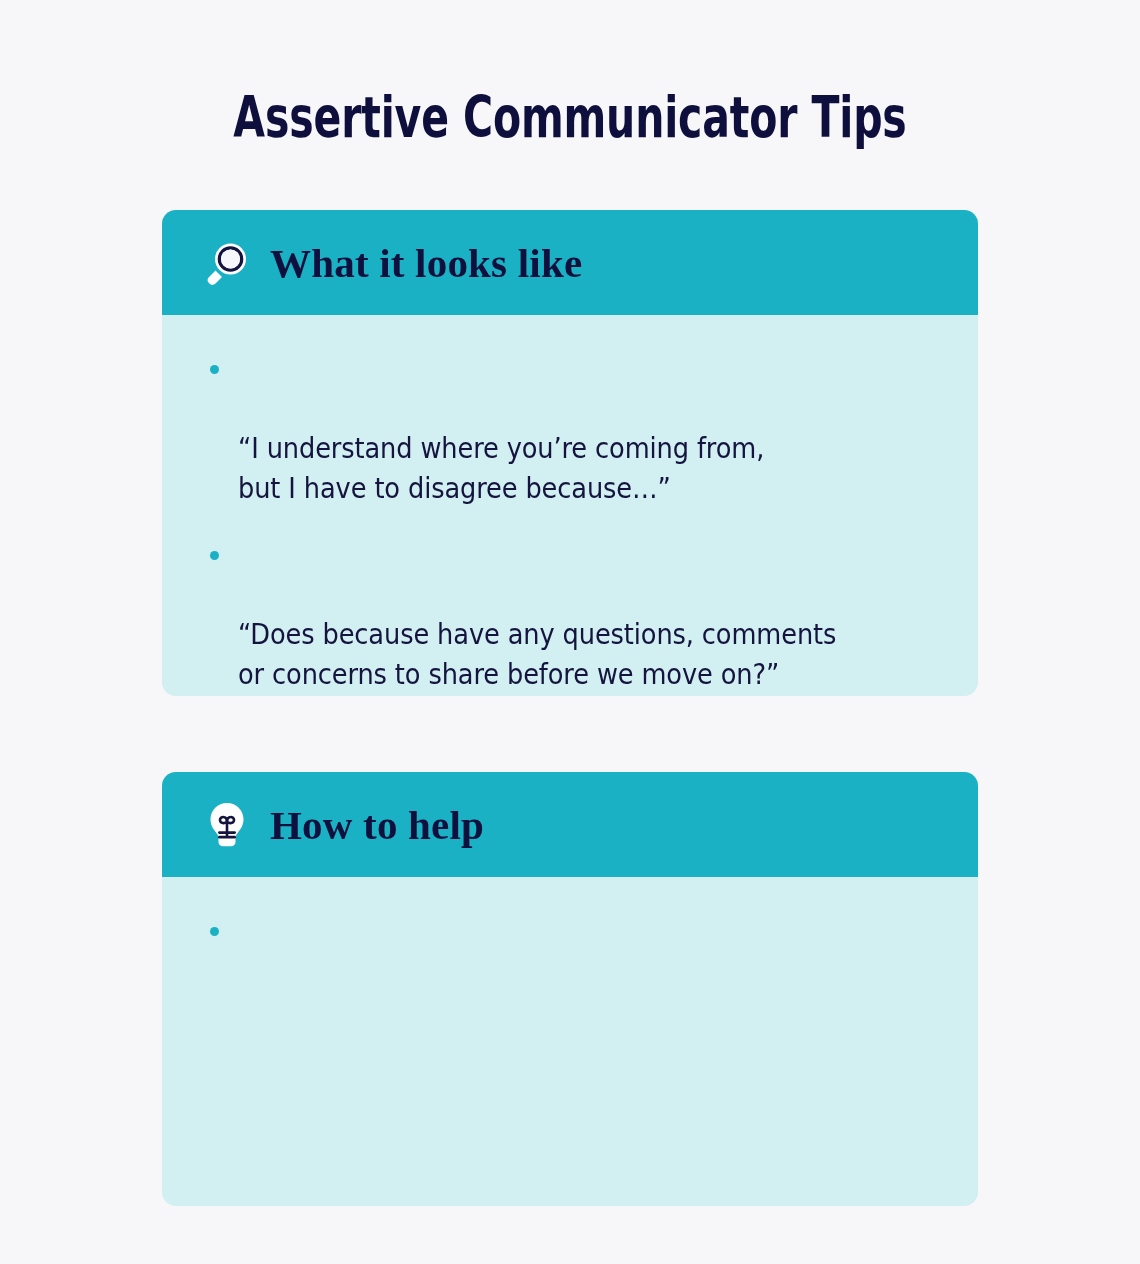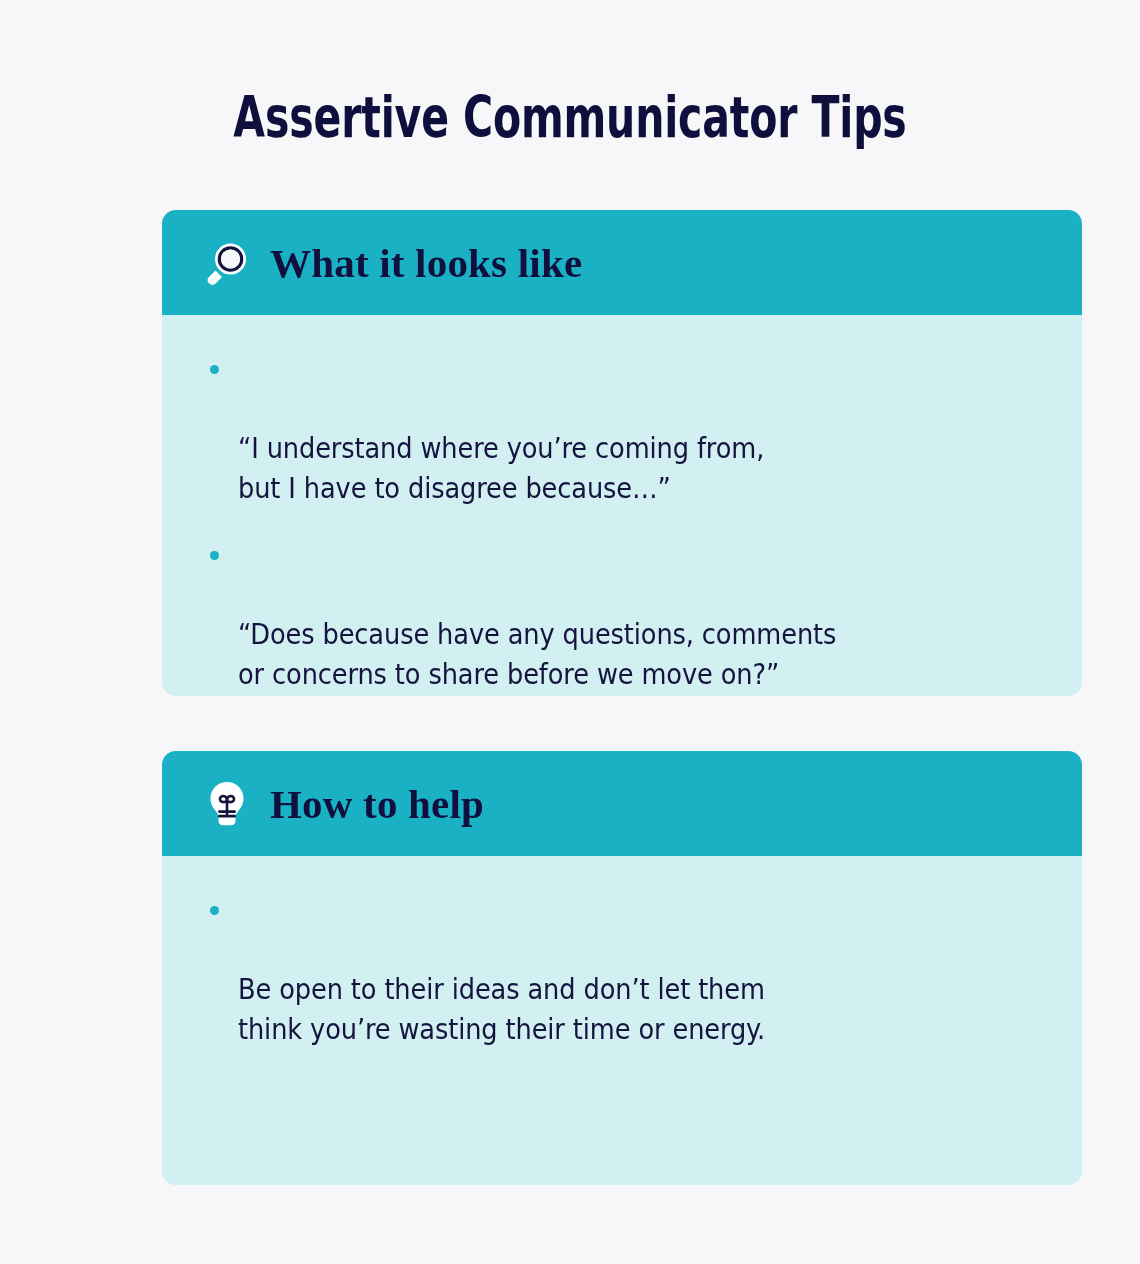--- a/index.html
+++ b/index.html
@@ -36,27 +36,27 @@
     letter-spacing: -0.2px;
     transform: scaleX(0.80);
     transform-origin: center top;
     white-space: nowrap;
   }
 
   
   .card {
     position: absolute;
     left: 162px;
-    width: 920px;
+    width: 816px;
     border-radius: 14px;
     overflow: hidden;
     background: #d2eff1;
   }
   #card-looks-like { top: 210px; height: 486px; }
-  #card-how-to-help { top: 751px; height: 434px; }
+  #card-how-to-help { top: 772px; height: 434px; }
 
   .card-header {
     background: #1bb1c4;
     height: 105px;
     display: flex;
     align-items: center;
     padding-left: 42px;
     box-sizing: border-box;
   }
 
@@ -162,20 +162,18 @@
           <path d="M13.4 31.6 H28.6" stroke="#14143f" stroke-width="2.8" stroke-linecap="round"></path>
           <path d="M13.4 36.2 H28.6" stroke="#14143f" stroke-width="2.8" stroke-linecap="round"></path>
         </svg>
       </span>
       <span class="card-header-title">How to help</span>
     </div>
     <div class="card-body">
       <ul class="bullet-list">
         <li class="bullet-item">
           <span class="bullet-dot"></span>
-          <span>Be open to their ideas and don’t let them
-think you’re wasting their time or energy.</span>
         </li>
       </ul>
     </div>
   </div>
 
 </div>
 
 </body></html>

